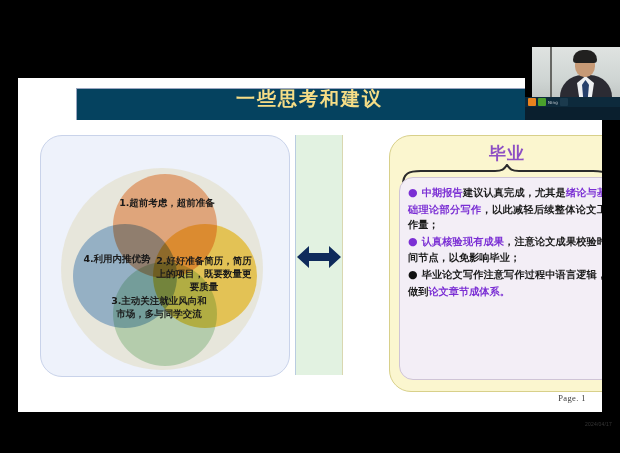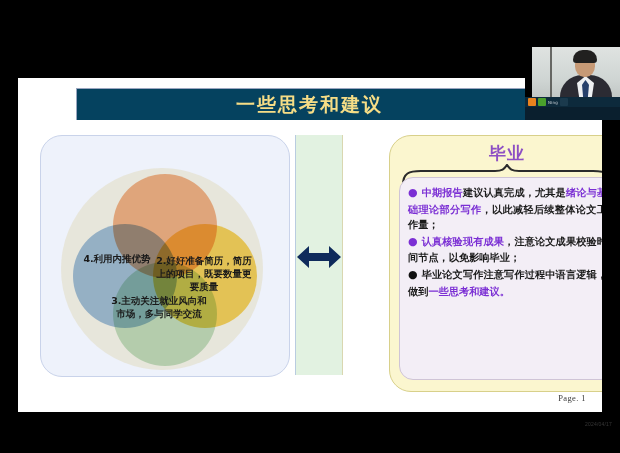--- a/index.html
+++ b/index.html
@@ -14,21 +14,21 @@
   #slide{
     position:absolute;left:18px;top:78px;width:584px;height:334px;
     background:#ffffff;overflow:hidden;
   }
 
   
   #titlebar{
     position:absolute;left:58px;top:10px;width:465px;height:31px;
     background:#05425f;
     border-top:1px solid #9aa6c0;border-left:1px solid #9aa6c0;
-    display:flex;align-items:center;justify-content:center;
+    display:flex;justify-content:center;
   }
   #titlebar .ttxt{
     color:#f6dd86;font-size:19px;font-weight:bold;letter-spacing:2px;
     line-height:1;
   }
 
   
   #leftpanel{
     position:absolute;left:22px;top:57px;width:248px;height:240px;
     background:#eef2fb;border:1px solid #c9d3ea;border-radius:22px;
@@ -154,20 +154,21 @@
 
     <div id="leftpanel">
 
       <div id="venn">
         <div class="bigcircle"></div>
         <div class="vc vc-orange"></div>
         <div class="vc vc-blue"></div>
         <div class="vc vc-yellow"></div>
         <div class="vc vc-green"></div>
 
+        <div class="vlabel vl1">1.超前考虑，超前准备</div>
         <div class="vlabel vl2">2.好好准备简历，简历上的项目，既要数量更要质量</div>
         <div class="vlabel vl3">3.主动关注就业风向和市场，多与同学交流</div>
         <div class="vlabel vl4">4.利用内推优势</div>
       </div>
     </div>
 
     <div id="arrowzone">
       <svg id="arrow" viewBox="0 0 46 28">
         <polygon points="1,14 13,3 13,10 33,10 33,3 45,14 33,25 33,18 13,18 13,25" fill="#0f2b5b"></polygon>
       </svg>
@@ -176,21 +177,21 @@
     <div id="rightpanel">
       <div class="ptitle">毕业</div>
 
       <svg id="brace" viewBox="0 0 216 22">
         <path d="M4,21 C4,9 10,7 22,7 L96,7 C104,7 105,5 108,1 C111,5 112,7 120,7 L194,7 C206,7 212,9 212,21" fill="none" stroke="#2b2b2b" stroke-width="2.1" stroke-linecap="round"></path>
       </svg>
 
       <div id="bullets">
           <p class="bline"><span class="dot">● </span><span class="hl">中期报告</span><span>建议认真完成，尤其是</span><span class="hl">绪论与基础理论部分写作</span><span>，以此减轻后续整体论文工作量；</span></p>
           <p class="bline"><span class="dot">● </span><span class="hl">认真核验现有成果</span><span>，注意论文成果校验时间节点，以免影响毕业；</span></p>
-          <p class="bline"><span class="dotk">● </span><span>毕业论文写作注意写作过程中语言逻辑，做到</span><span class="hl">一些思考和建议。</span></p>
+          <p class="bline"><span class="dotk">● </span><span>毕业论文写作注意写作过程中语言逻辑，做到</span><span class="hl">论文章节成体系。</span></p>
         </div>
     </div>
 
     <div id="pagenum">Page. 1</div>
   </div>
 
   <div id="stamp">2024/04/17</div>
 
   <div id="video">
     <div id="vidimg">

